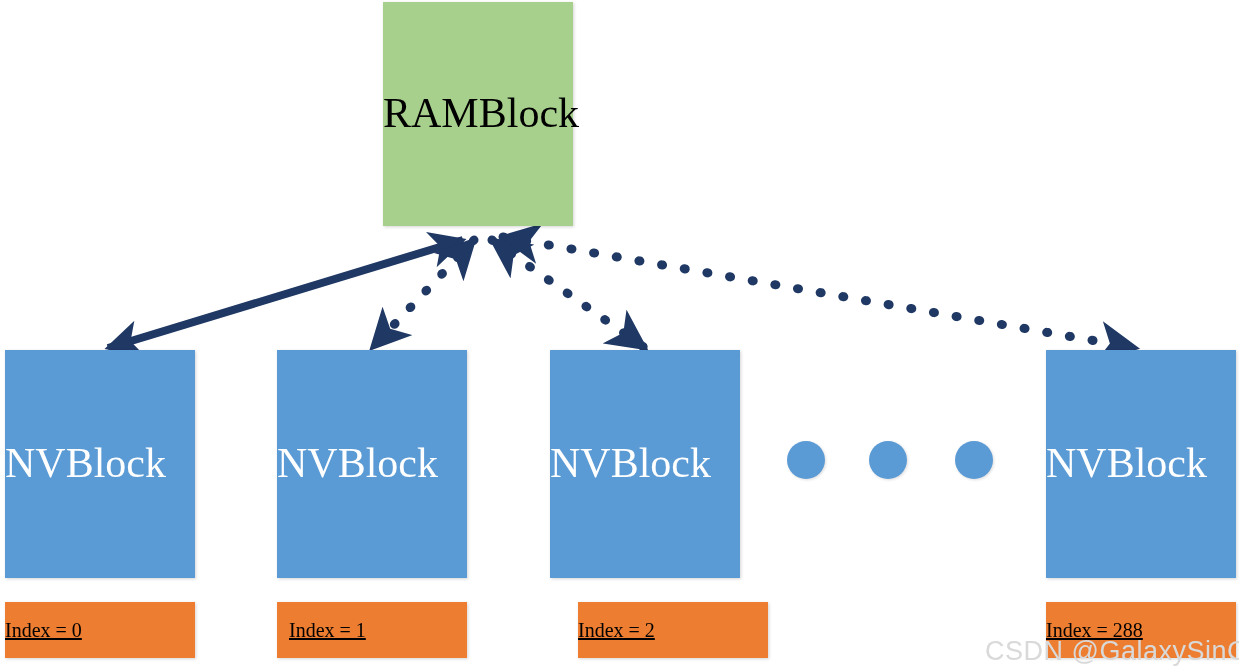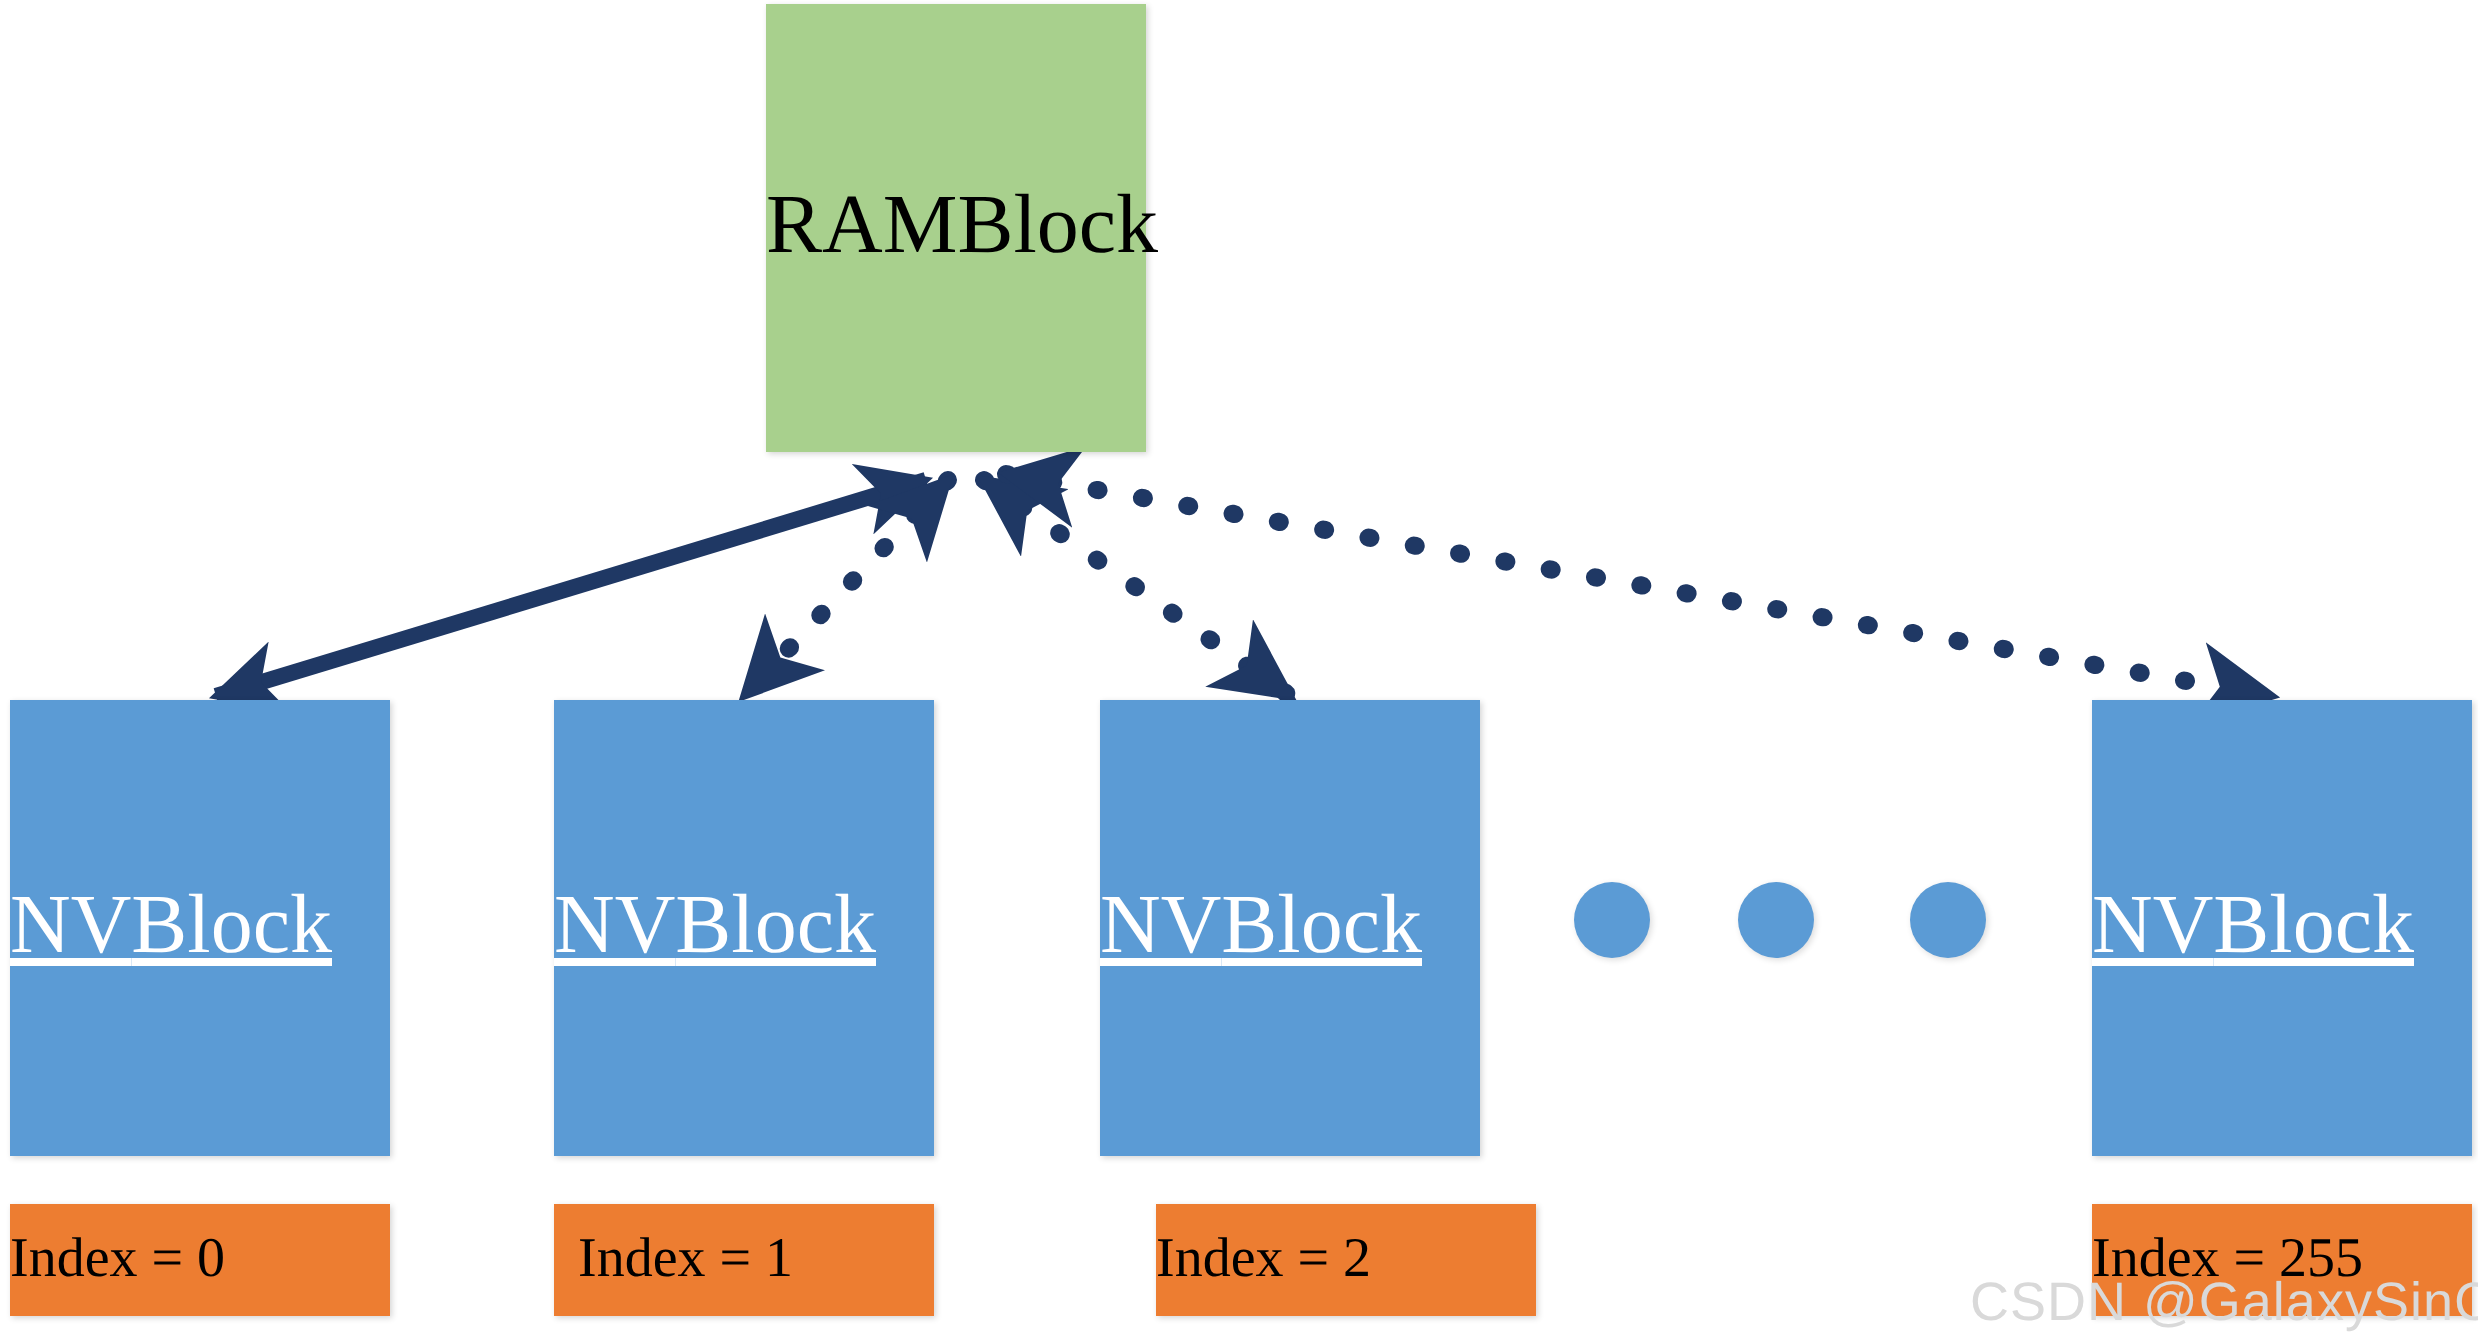--- a/index.html
+++ b/index.html
@@ -30,27 +30,27 @@
   }
   .ram-block {
     background: #A8D08D;
     color: #000000;
     font-size: 42px;
   }
   .nv-block {
     background: #5B9BD5;
     color: #FFFFFF;
     font-size: 42px;
-    text-decoration: underline;
   }
   .index-box {
     background: #ED7D31;
     color: #000000;
-    font-size: 28px;
+    font-size: 20px;
     line-height: 1;
+    text-decoration: underline;
   }
   .ellipsis-dot {
     position: absolute;
     background: #5B9BD5;
     border-radius: 50%;
     box-shadow: 1px 1px 3px rgba(0,0,0,0.14);
   }
   #arrow-layer {
     position: absolute;
     left: 0;
@@ -121,18 +121,18 @@
 
   <div class="ellipsis-dot" style="left:787px; top:441px; width:38px; height:38px;"></div>
   <div class="ellipsis-dot" style="left:869px; top:441px; width:38px; height:38px;"></div>
   <div class="ellipsis-dot" style="left:955px; top:441px; width:38px; height:38px;"></div>
 
   <div class="shape nv-block" style="left:1046px; top:350px; width:190px; height:228px;">
     <span class="block-line">NV</span>
     <span class="block-line">Block</span>
   </div>
   <div class="shape index-box" style="left:1046px; top:602px; width:190px; height:56px;">
-    <span>Index = 255</span>
+    <span>Index = 288</span>
   </div>
 
   <div class="watermark" style="left:985px; top:636px;">CSDN @GalaxySinCos</div>
 
 </div>
 
 </body></html>

